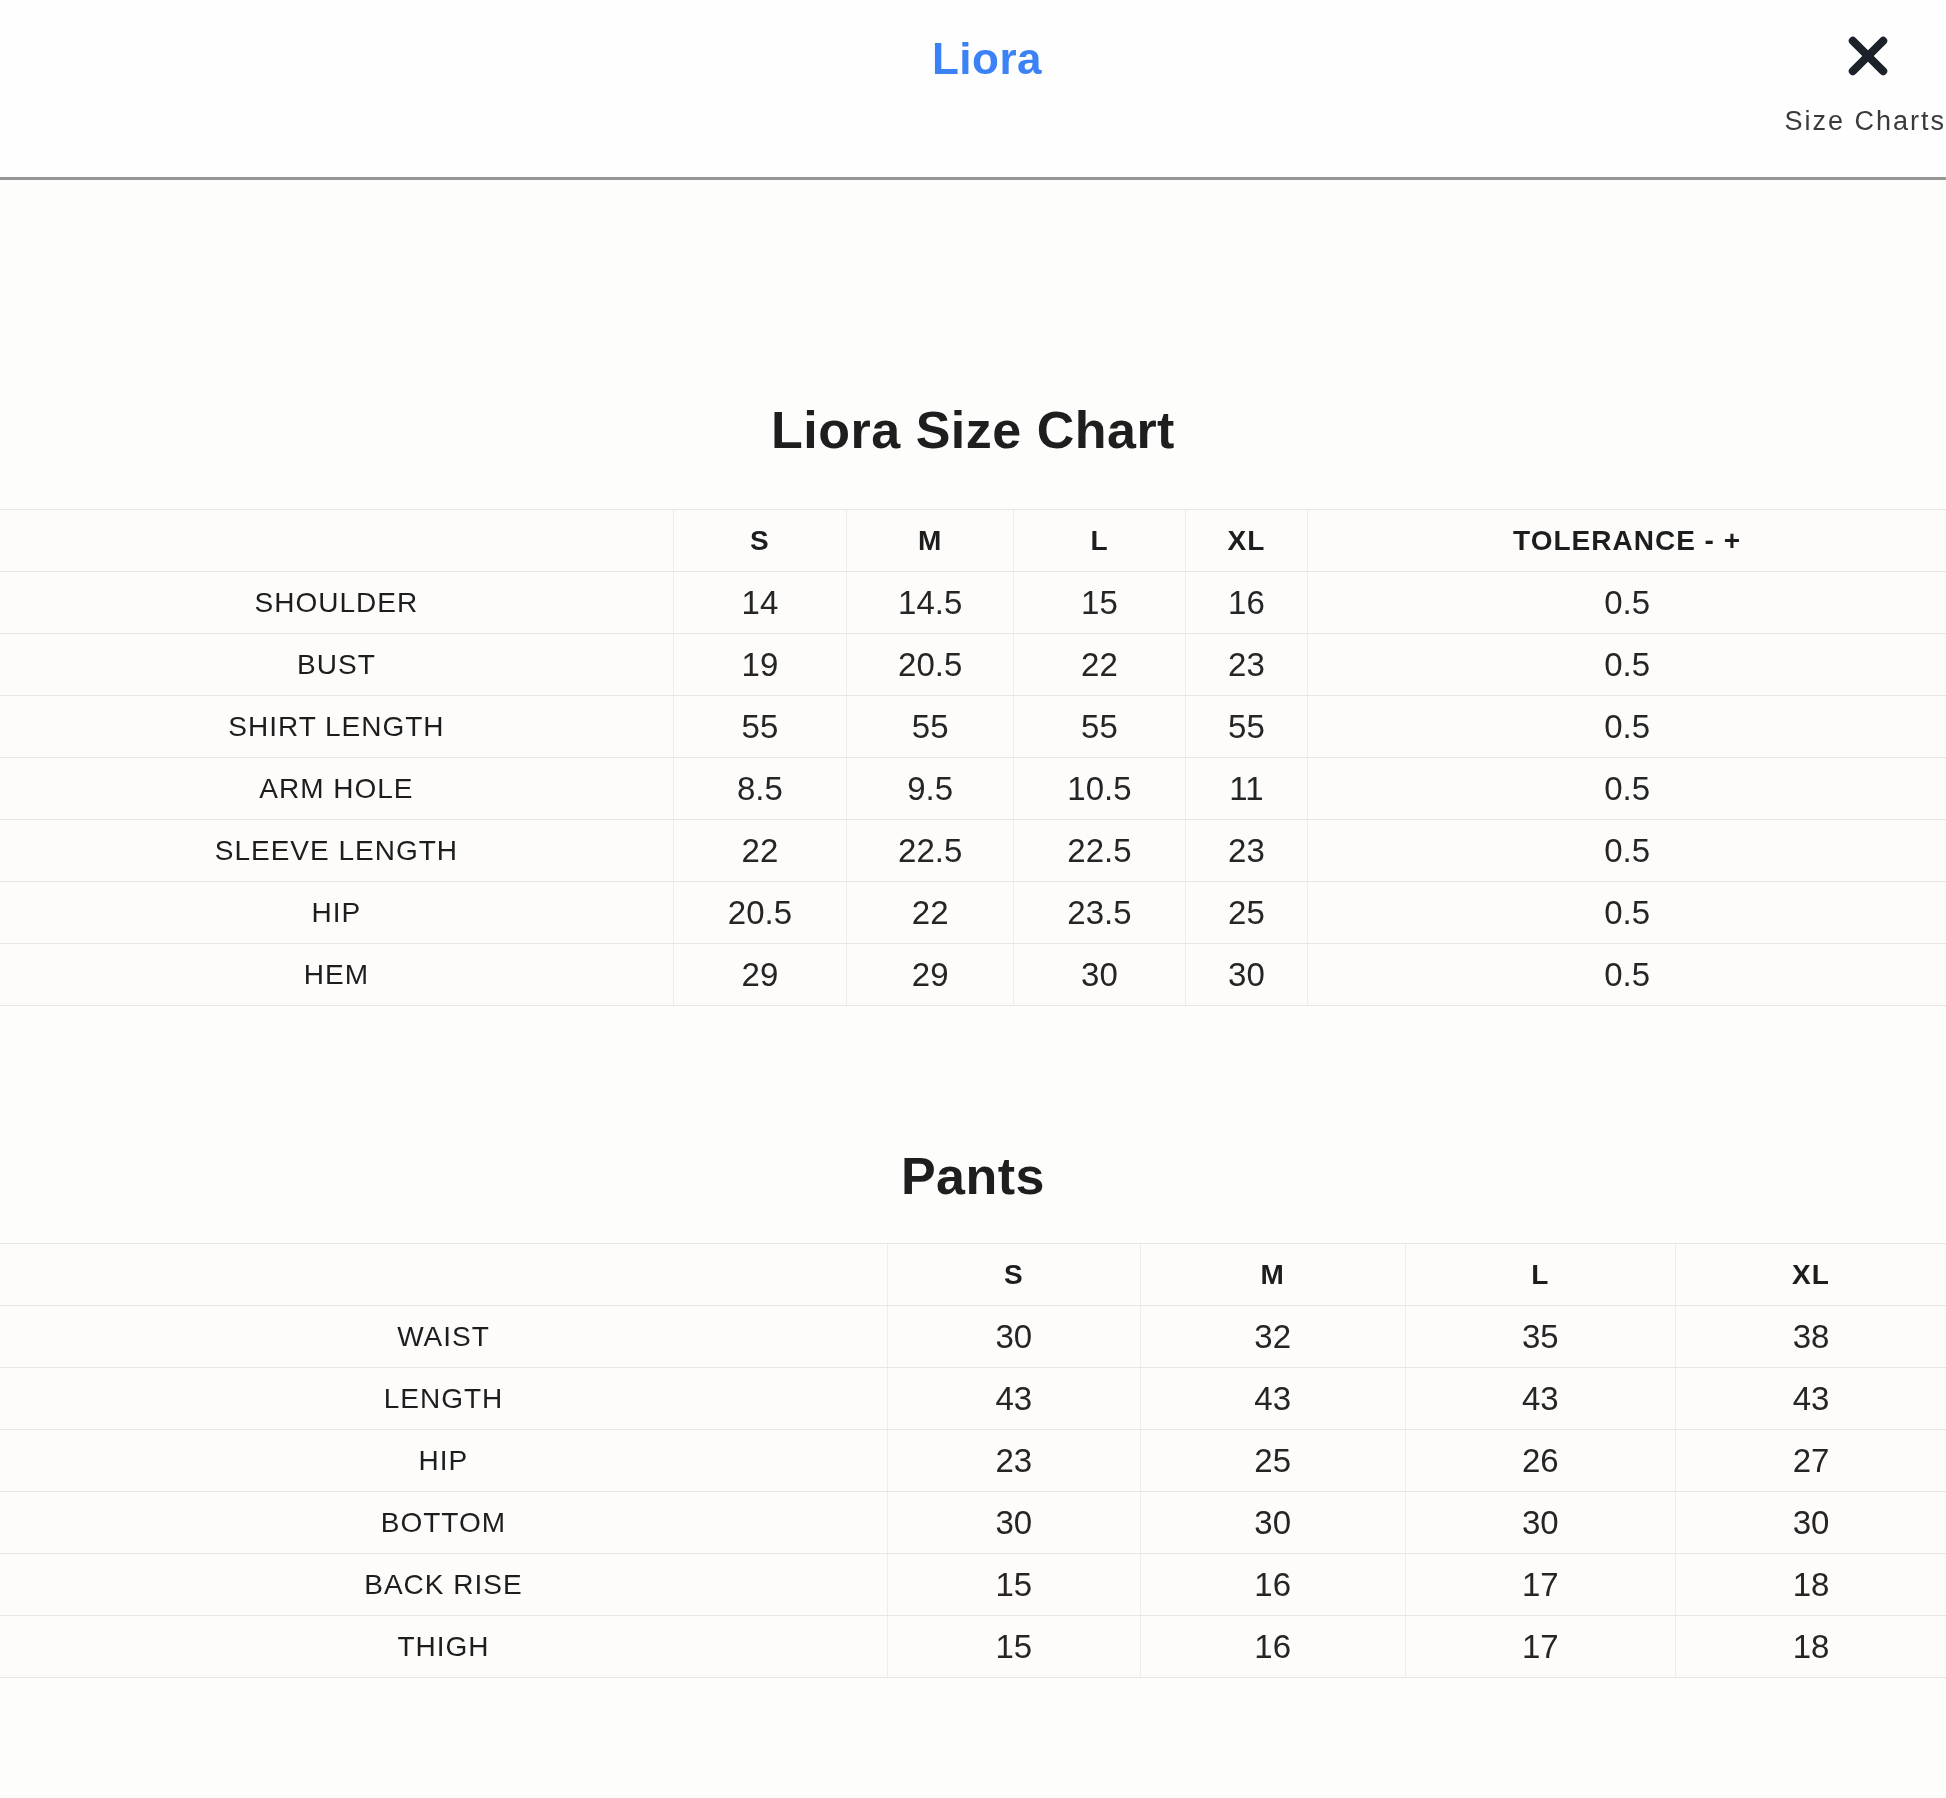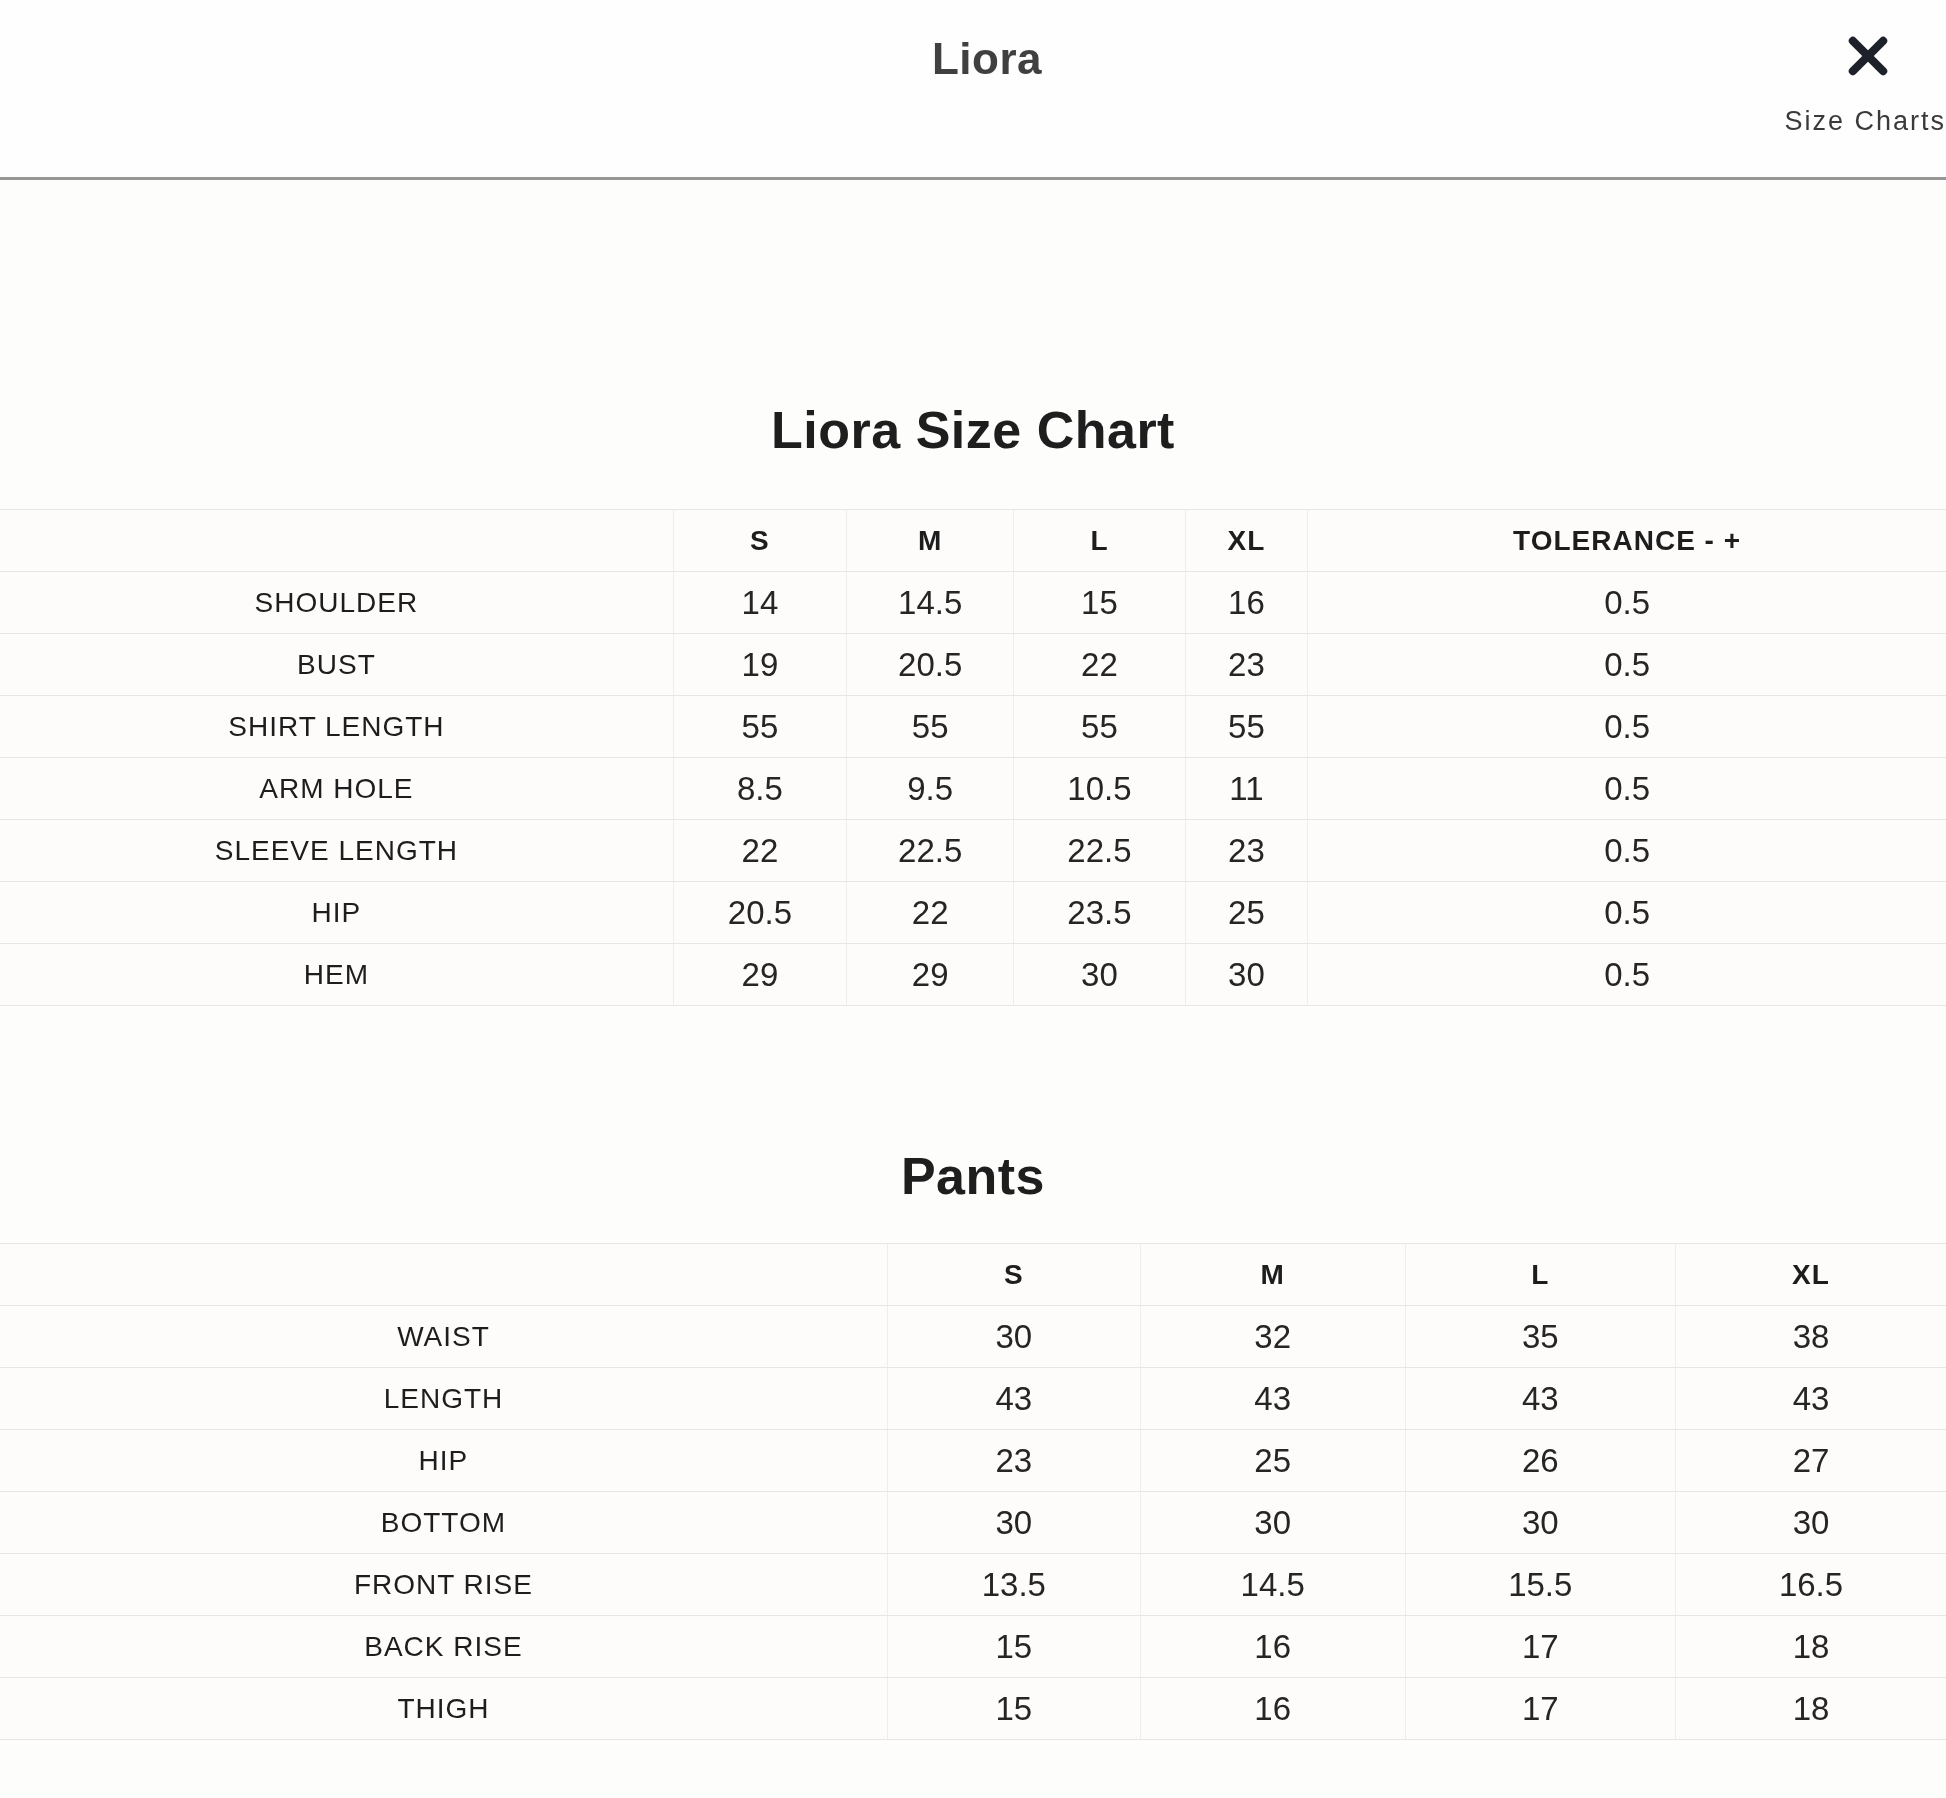--- a/index.html
+++ b/index.html
@@ -16,21 +16,21 @@
     height: 180px;
     background: #fefefe;
     border-bottom: 3px solid #969696;
   }
   .modal-title {
     padding-top: 34px;
     text-align: center;
     font-size: 44px;
     font-weight: 700;
     letter-spacing: 0.5px;
-    color: #404040;
+    color: #3b82f6;
     margin-left: 28px;
   }
   .modal-subtitle {
     margin-top: 22px;
     text-align: right;
     font-size: 27px;
     font-weight: 400;
     letter-spacing: 2px;
     color: #3a3a3a;
   }
@@ -231,27 +231,20 @@
             <td>27</td>
           </tr>
           <tr>
             <th>BOTTOM</th>
             <td>30</td>
             <td>30</td>
             <td>30</td>
             <td>30</td>
           </tr>
           <tr>
-            <th>FRONT RISE</th>
-            <td>13.5</td>
-            <td>14.5</td>
-            <td>15.5</td>
-            <td>16.5</td>
-          </tr>
-          <tr>
             <th>BACK RISE</th>
             <td>15</td>
             <td>16</td>
             <td>17</td>
             <td>18</td>
           </tr>
           <tr>
             <th>THIGH</th>
             <td>15</td>
             <td>16</td>

